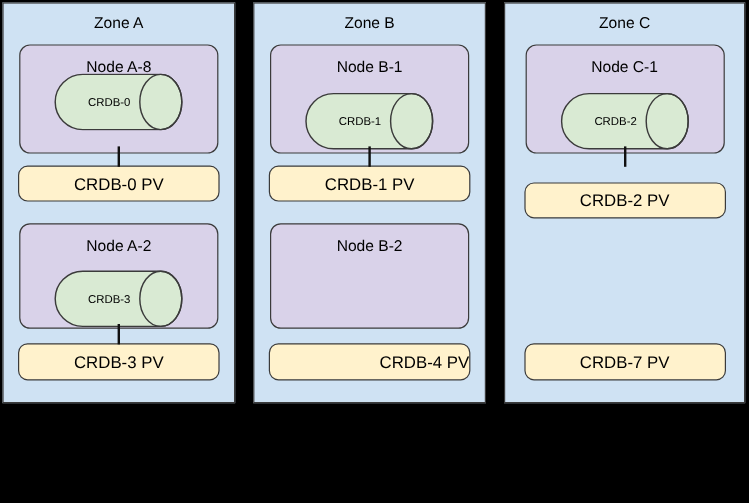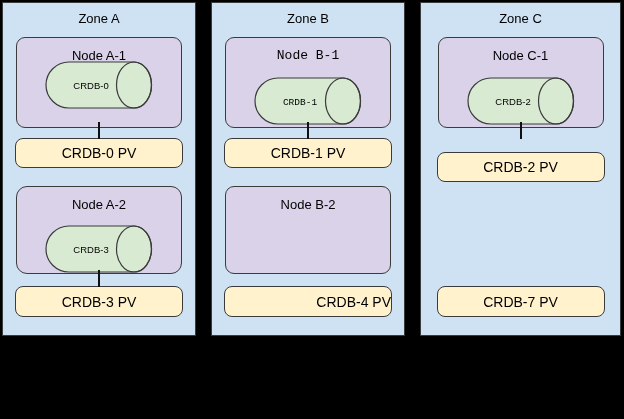--- a/index.html
+++ b/index.html
@@ -83,54 +83,54 @@
 </style>
 </head>
 <body>
 
 <div class="canvas">
 
   <section class="zone" style="left:2px; width:194px;">
     <h2 class="zone-title">Zone A</h2>
 
     <div class="node" style="top:34px; height:91px;">
-      <div class="node-label">Node A-1</div>
+      <div class="node-label">Node A-8</div>
       <div class="cyl" style="top:23px;">
         <svg width="108" height="48" viewBox="0 0 108 48">
           <path d="M24 1 H 89 A 17.5 23 0 0 1 106.5 24 A 17.5 23 0 0 1 89 47 H 24 A 23 23 0 0 1 1 24 A 23 23 0 0 1 24 1 Z" fill="#d9ead3" stroke="#3b3b3b" stroke-width="1.2"></path>
           <ellipse cx="89" cy="24" rx="17.5" ry="23" fill="none" stroke="#3b3b3b" stroke-width="1.2"></ellipse>
           <text x="46" y="27.5" text-anchor="middle" font-size="9.5" fill="#000000">CRDB-0</text>
         </svg>
       </div>
     </div>
     <div class="connector" style="top:119px; height:17px;"></div>
     <div class="pv" style="top:135px; height:30px;">
       <span>CRDB-0 PV</span>
     </div>
 
-    <div class="node" style="top:183px; height:88px;border-radius:11px;">
+    <div class="node" style="top:183px; height:88px;">
       <div class="node-label">Node A-2</div>
       <div class="cyl" style="top:38px;">
         <svg width="108" height="48" viewBox="0 0 108 48">
           <path d="M24 1 H 89 A 17.5 23 0 0 1 106.5 24 A 17.5 23 0 0 1 89 47 H 24 A 23 23 0 0 1 1 24 A 23 23 0 0 1 24 1 Z" fill="#d9ead3" stroke="#3b3b3b" stroke-width="1.2"></path>
           <ellipse cx="89" cy="24" rx="17.5" ry="23" fill="none" stroke="#3b3b3b" stroke-width="1.2"></ellipse>
           <text x="46" y="27.5" text-anchor="middle" font-size="9.5" fill="#000000">CRDB-3</text>
         </svg>
       </div>
     </div>
     <div class="connector" style="top:267px; height:17px;"></div>
     <div class="pv" style="top:283px; height:31px;">
       <span>CRDB-3 PV</span>
     </div>
   </section>
 
   <section class="zone" style="left:211px; width:194px;">
     <h2 class="zone-title">Zone B</h2>
 
-    <div class="node" style="top:34px; height:91px;font-family:Liberation Mono, monospace;">
+    <div class="node" style="top:34px; height:91px;">
       <div class="node-label">Node B-1</div>
       <div class="cyl" style="top:39px;">
         <svg width="108" height="48" viewBox="0 0 108 48">
           <path d="M24 1 H 89 A 17.5 23 0 0 1 106.5 24 A 17.5 23 0 0 1 89 47 H 24 A 23 23 0 0 1 1 24 A 23 23 0 0 1 24 1 Z" fill="#d9ead3" stroke="#3b3b3b" stroke-width="1.2"></path>
           <ellipse cx="89" cy="24" rx="17.5" ry="23" fill="none" stroke="#3b3b3b" stroke-width="1.2"></ellipse>
           <text x="46" y="27.5" text-anchor="middle" font-size="9.5" fill="#000000">CRDB-1</text>
         </svg>
       </div>
     </div>
     <div class="connector" style="top:119px; height:17px;"></div>

